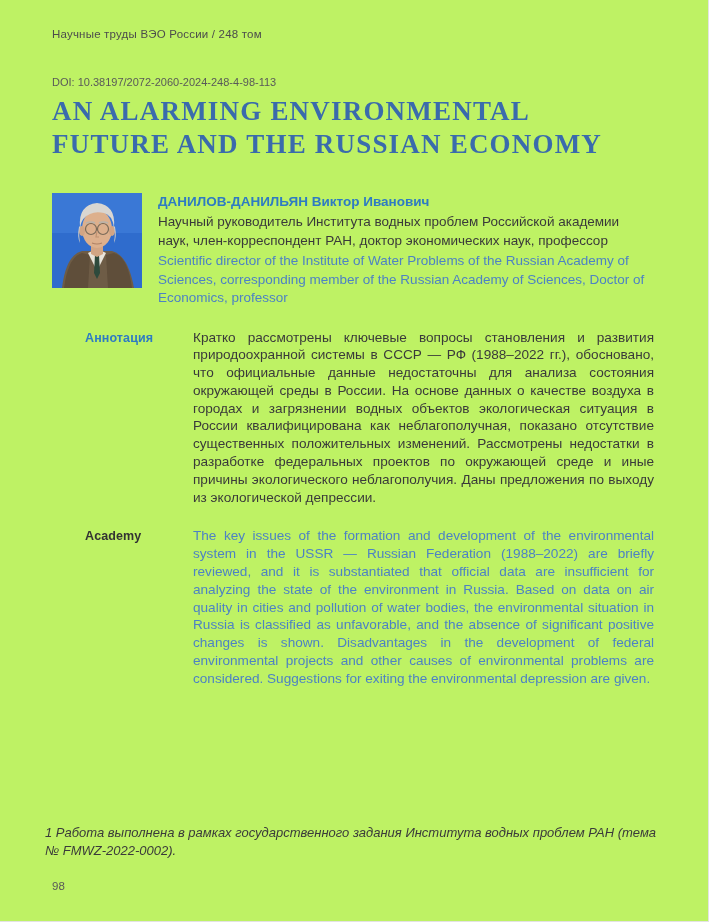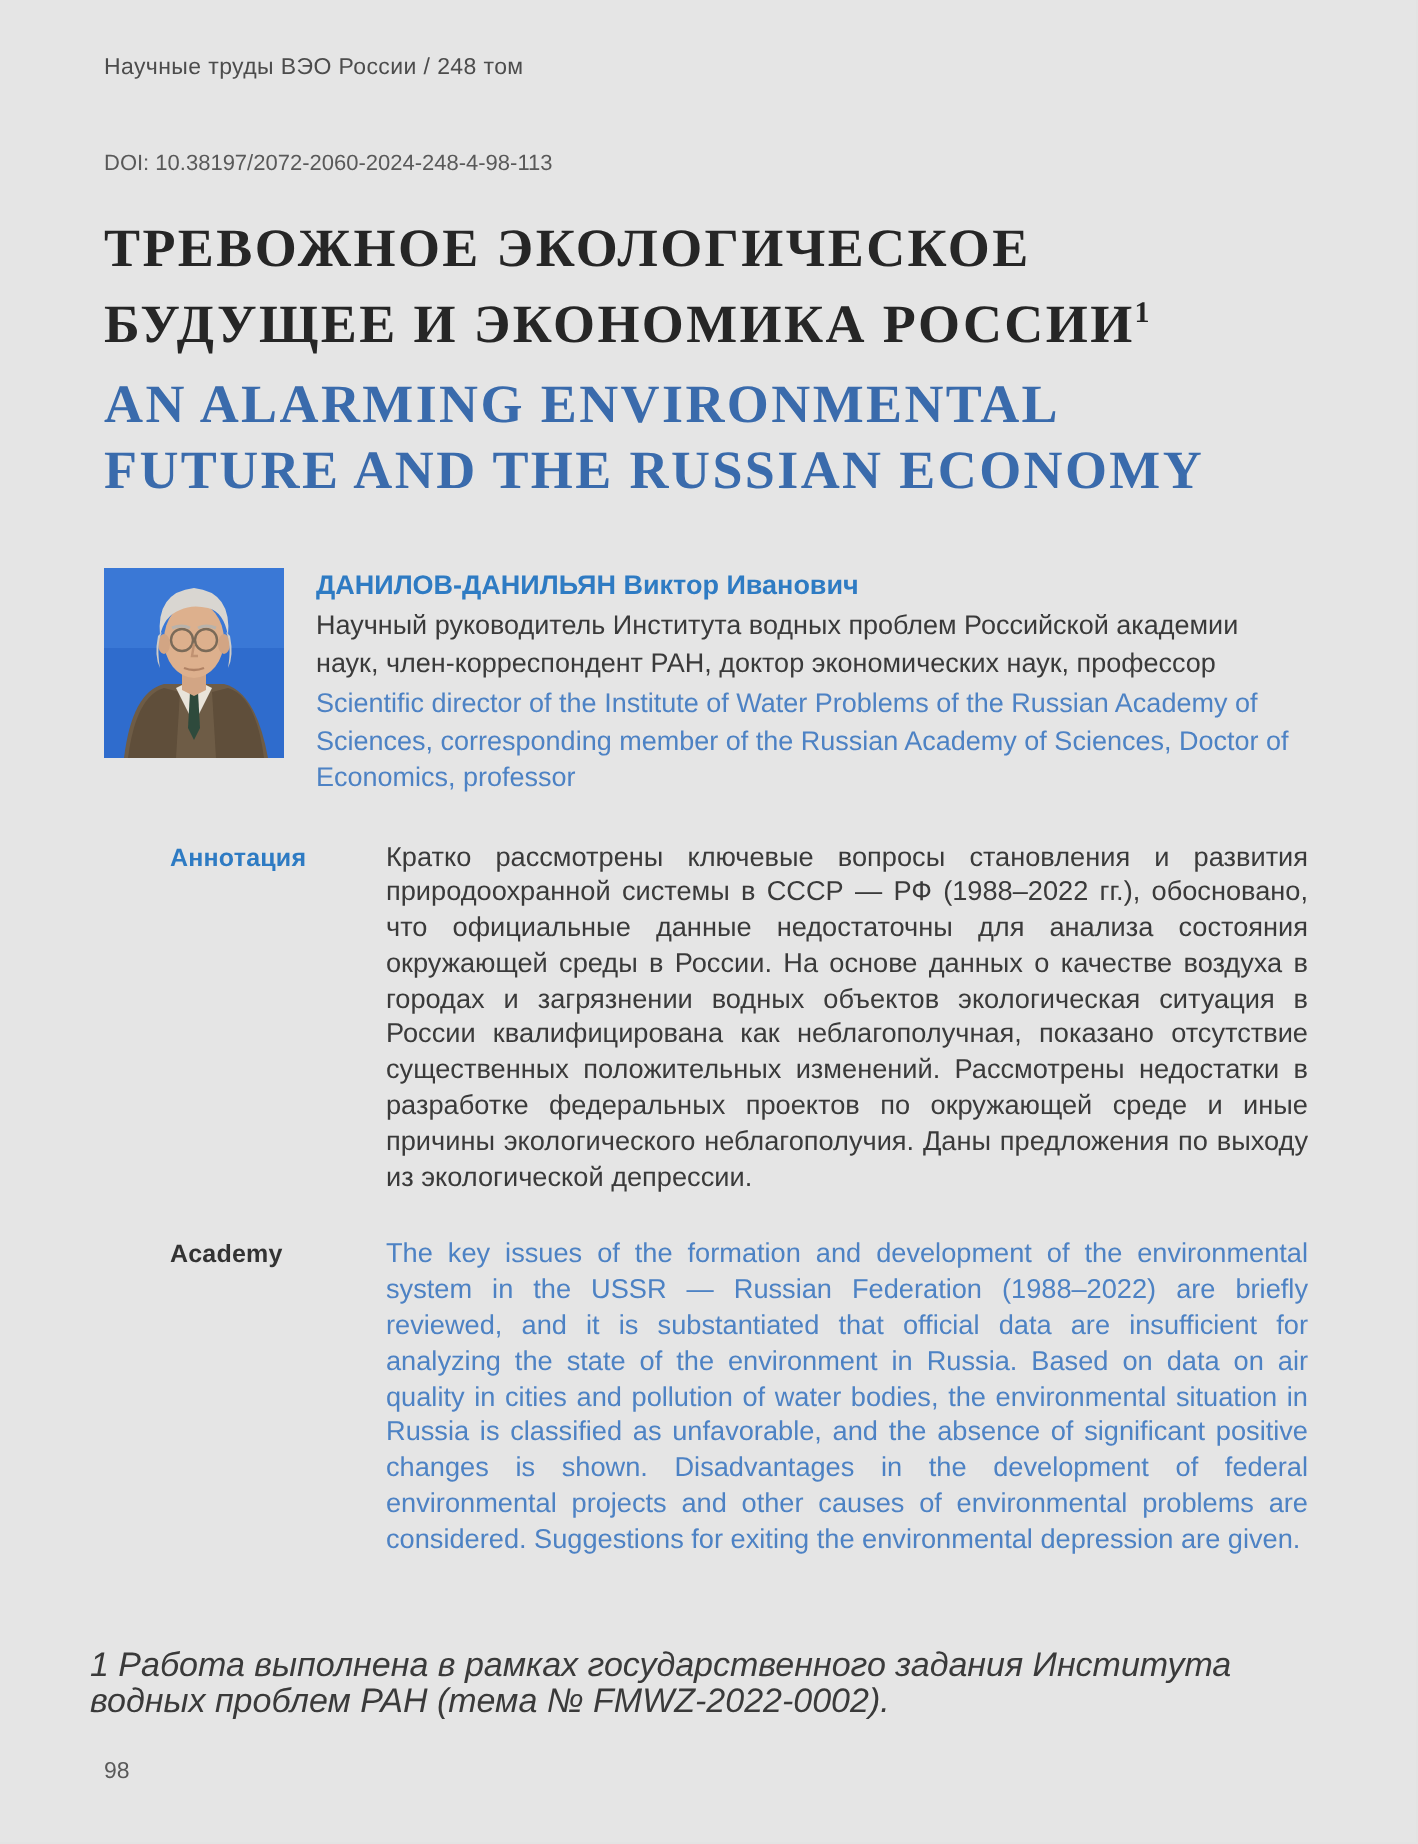--- a/index.html
+++ b/index.html
@@ -6,21 +6,21 @@
   html, body { background: #ffffff; }
   body {
     width: 709px; height: 922px;
     position: relative;
     font-family: "Liberation Sans", sans-serif;
     color: #333333;
     overflow: hidden;
   }
   .page {
     width: 709px; height: 922px;
-    background: #e5e5e5;
+    background: #bef264;
     border-right: 1px solid #e3e3e3;
     border-bottom: 1px solid #e3e3e3;
     padding: 28px 54px 0 52px;
     position: relative;
   }
   .journal-header {
     font-size: 11.5px;
     color: #4c4c4c;
     letter-spacing: 0.2px;
   }
@@ -105,21 +105,21 @@
     text-align: justify;
     max-width: 497px;
   }
   .body-dark { color: #3a3a3a; }
   .body-blue { color: #4d82c4; }
   .footnote {
     position: absolute;
     left: 45px;
     top: 824px;
     width: 625px;
-    font-size: 17px;
+    font-size: 13px;
     font-style: italic;
     color: #3a3a3a;
     line-height: 18px;
   }
   .page-number {
     position: absolute;
     left: 52px;
     top: 880px;
     font-size: 11.5px;
     color: #595959;
@@ -127,21 +127,20 @@
 </style>
 </head>
 <body>
 
 <div class="page">
 
   <div class="journal-header">Научные труды ВЭО России / 248 том</div>
 
   <div class="doi-line">DOI: 10.38197/2072-2060-2024-248-4-98-113</div>
 
-  <h1 class="title-ru"><span>ТРЕВОЖНОЕ ЭКОЛОГИЧЕСКОЕ БУДУЩЕЕ И ЭКОНОМИКА РОССИИ</span><sup>1</sup></h1>
 
   <h1 class="title-en">AN ALARMING ENVIRONMENTAL FUTURE AND THE RUSSIAN ECONOMY</h1>
 
   <div class="author-row">
     <svg class="author-photo" viewBox="0 0 90 95" xmlns="http://www.w3.org/2000/svg">
       <rect x="0" y="0" width="90" height="95" fill="#2f6ccd"></rect>
       <rect x="0" y="0" width="90" height="40" fill="#3a78d6"></rect>
 
       <path d="M10 95 Q14 62 30 58 L60 58 Q76 62 82 95 Z" fill="#6e5c46"></path>
       <path d="M12 95 Q16 64 30 60 L38 62 L36 95 Z" fill="#5f4e3a"></path>

